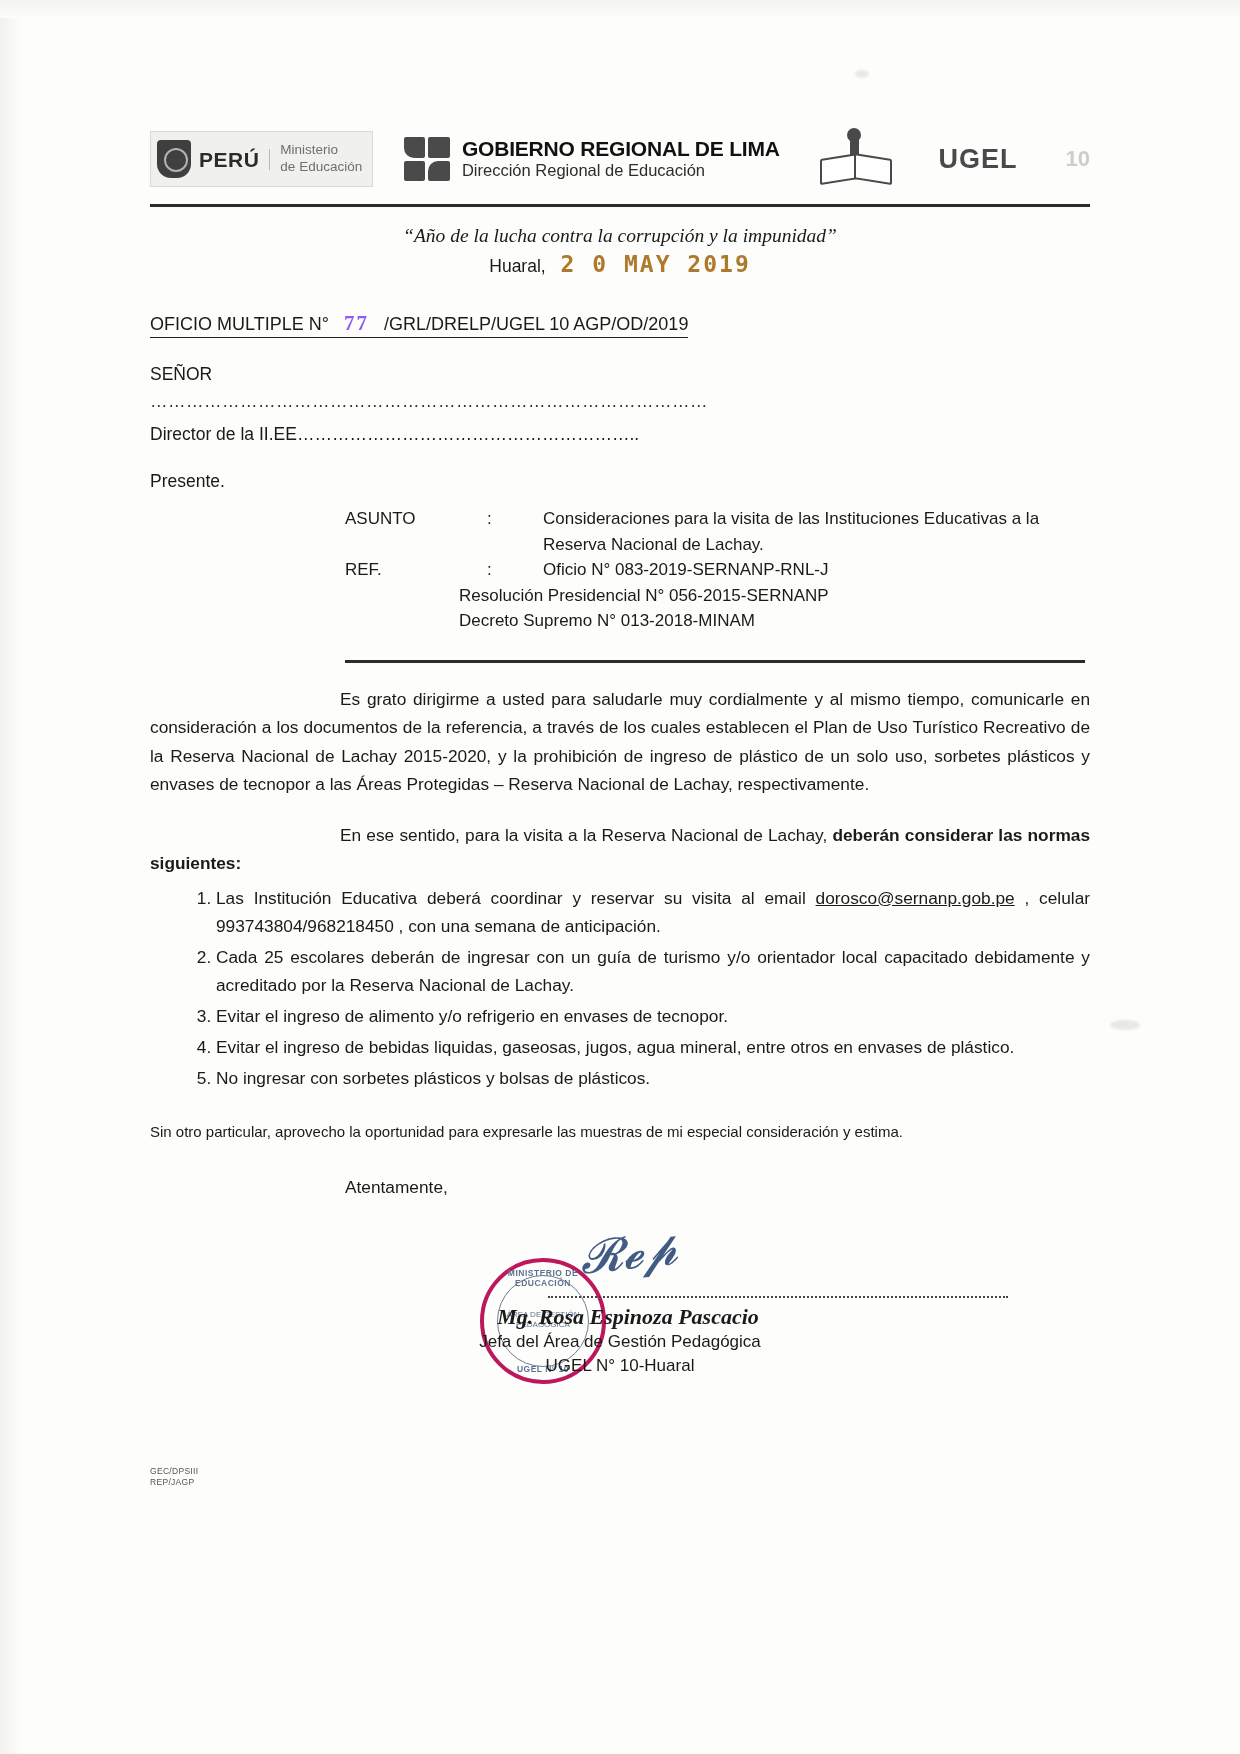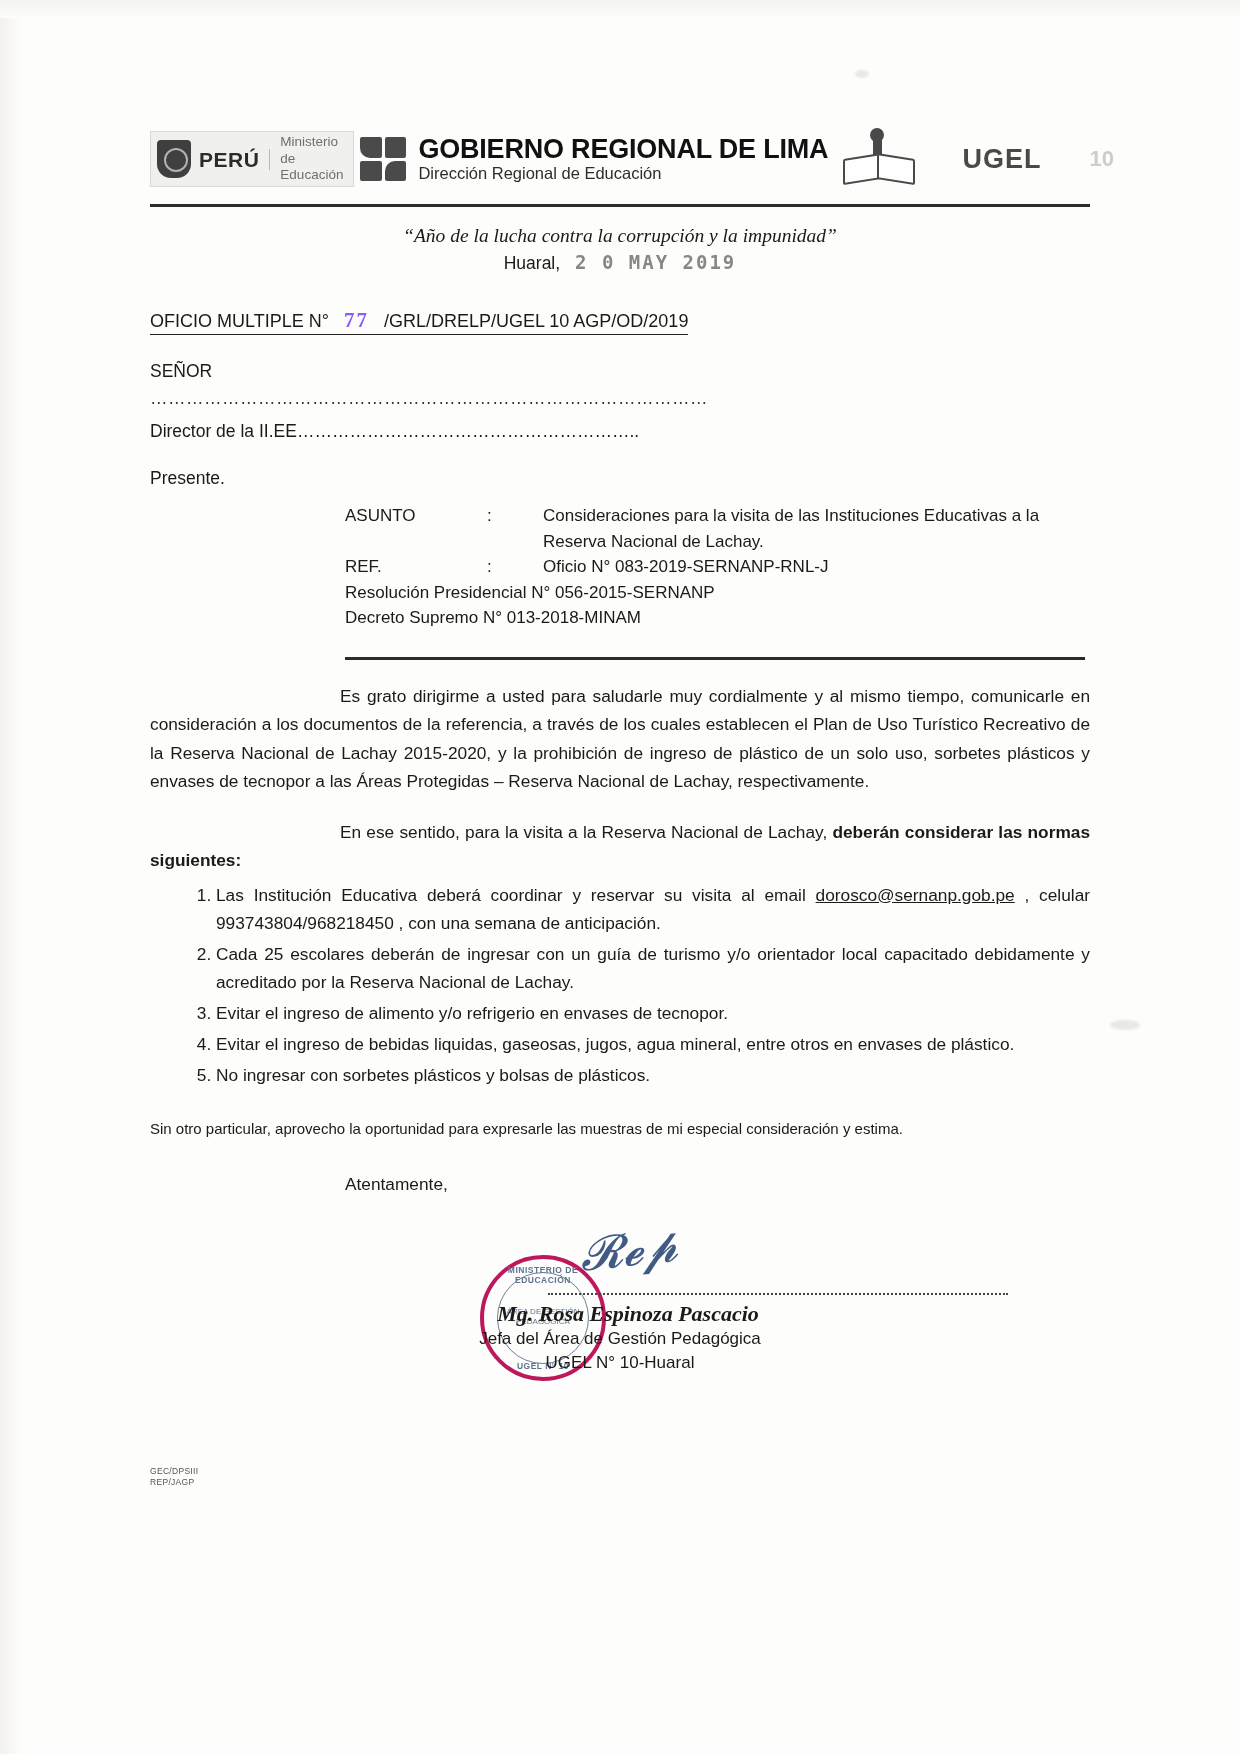--- a/index.html
+++ b/index.html
@@ -102,21 +102,21 @@
     flex: none;
   }
   .grl-mark i {
     display: block;
     background: #4a4a4a;
     border-radius: 2px;
   }
   .grl-mark i:nth-child(1) { border-radius: 2px 2px 2px 10px; }
   .grl-mark i:nth-child(4) { border-radius: 10px 2px 2px 2px; }
   .grl-text .t1 {
-    font-size: 27px;
+    font-size: 21px;
     font-weight: bold;
     letter-spacing: -0.2px;
     color: #111;
     line-height: 1.05;
     white-space: nowrap;
   }
   .grl-text .t2 {
     font-size: 16.5px;
     color: #2d2d2d;
     line-height: 1.15;
@@ -185,25 +185,25 @@
     margin-top: 18px;
     color: #1a1a1a;
   }
   .dateline {
     text-align: center;
     font-size: 17.5px;
     margin-top: 4px;
     position: relative;
   }
   .datestamp {
-    color: #737373;
+    color: #a16207;
     font-family: "DejaVu Sans Mono", monospace;
     font-weight: bold;
     letter-spacing: 2px;
-    font-size: 19px;
+    font-size: 23px;
     margin-left: 10px;
     opacity: .85;
   }
 
   
   .oficio {
     margin-top: 34px;
     font-size: 18px;
     display: inline-block;
     border-bottom: 1.5px solid #222;
@@ -255,20 +255,21 @@
     flex: none;
   }
   .meta-colon {
     width: 14px;
     flex: none;
   }
   .meta-val {
     flex: 1;
   }
   .meta-sub {
+    margin-left: 114px;
   }
 
   .thick-rule {
     border-top: 3px solid #2b2b2b;
     margin: 26px 0 0 195px;
     width: 740px;
   }
 
   .para {
     font-size: 17.3px;

